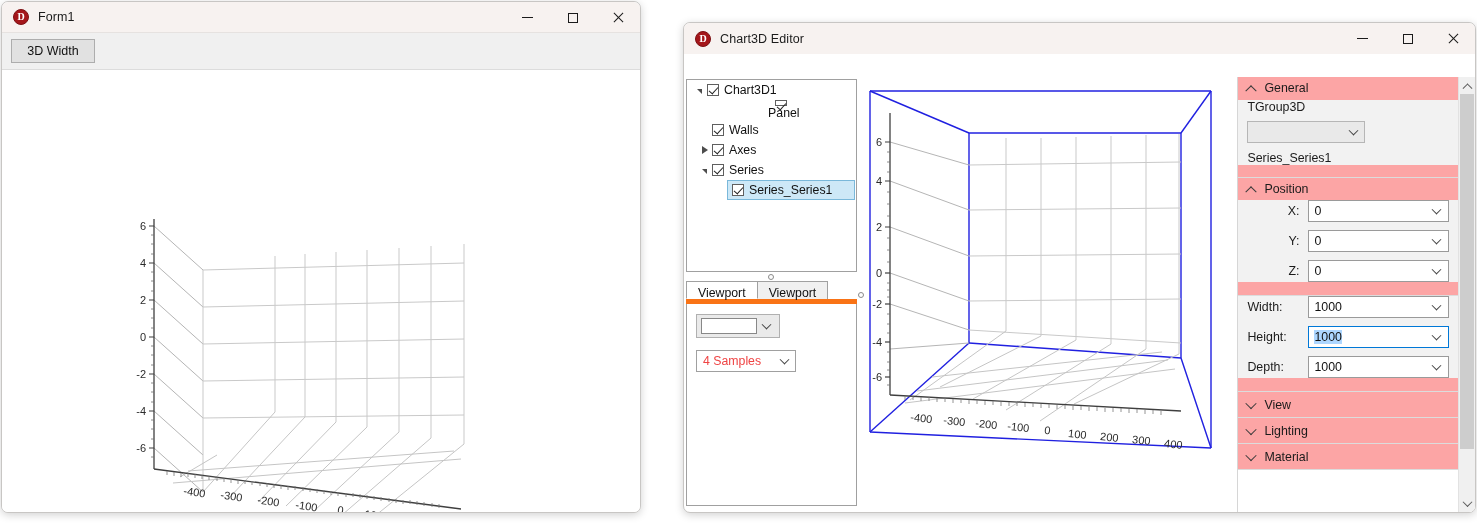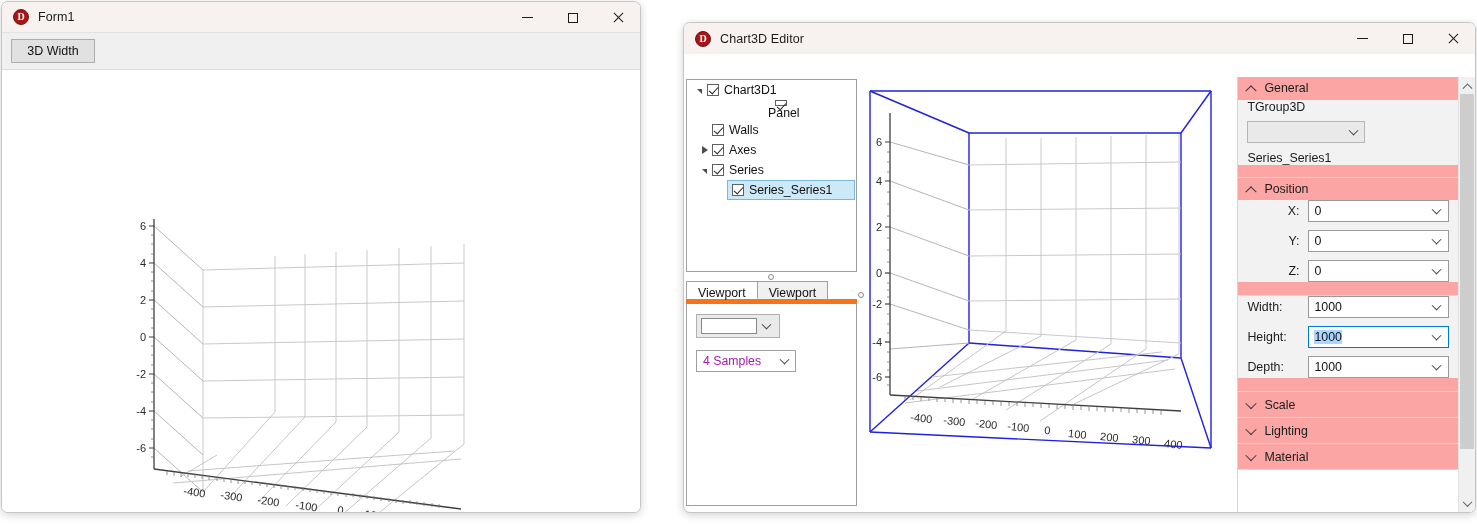--- a/index.html
+++ b/index.html
@@ -195,21 +195,21 @@
     border-top: none;
     background: #ffffff;
     padding: 10px 9px;
   }
   .combo {
     height: 22px;
     border: 1px solid #a0a0a0;
     background: #ffffff;
     display: flex; align-items: center;
     font-size: 12.3px;
-    color: #a21caf;
+    color: #ef4444;
     padding-left: 6px;
     position: relative;
   }
   .combo .caret {
     position: absolute; right: 7px; top: 50%;
     width: 7px; height: 7px;
     border: solid #444;
     border-width: 0 1.4px 1.4px 0;
     transform: translateY(-70%) rotate(45deg);
   }
@@ -821,21 +821,21 @@
                   <span>1000</span>
                   <span class="caret"></span>
                 </span>
               </div>
             </div>
           </div>
 
           <div class="section collapsed">
             <div class="section-header">
               <span class="chev down"></span>
-              <span>Scale</span>
+              <span>View</span>
             </div>
           </div>
 
           <div class="section collapsed">
             <div class="section-header">
               <span class="chev down"></span>
               <span>Lighting</span>
             </div>
           </div>
 

